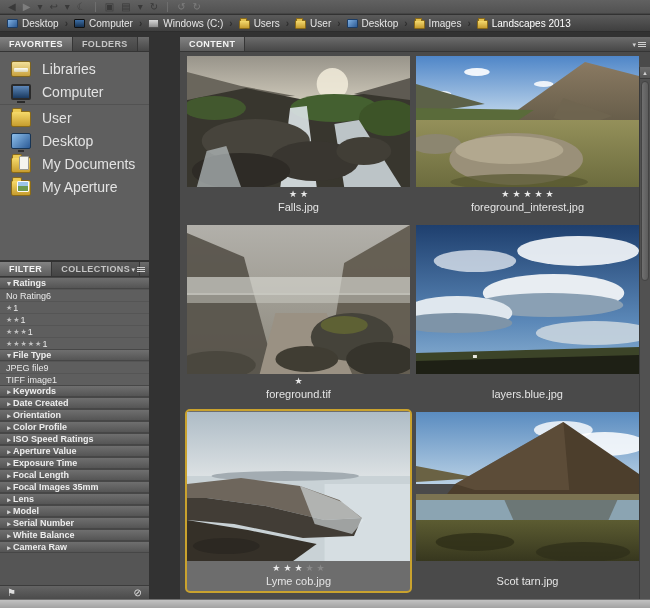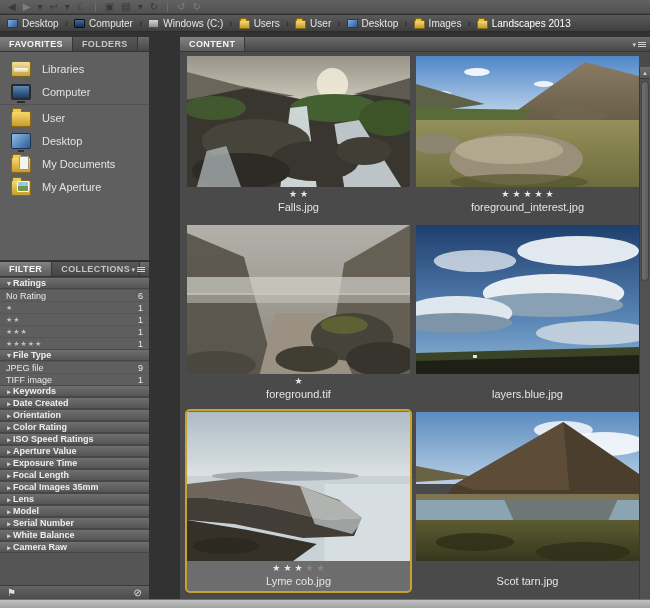--- a/index.html
+++ b/index.html
@@ -50,21 +50,21 @@
   }
   .tab.active{ background:linear-gradient(#828282,#5c5c5c); color:#f4f4f4; }
   .panel-menu{ position:absolute; right:4px; top:4px; display:flex; align-items:center; gap:2px; }
   .pm-arrow{ font-size:7px; color:#d0d0d0; line-height:7px;}
   .pm-lines{ width:8px; height:1px; background:#d0d0d0; box-shadow:0 2px 0 #d0d0d0, 0 4px 0 #d0d0d0; margin-bottom:4px;}
   
   .sidebar{ position:absolute; top:37px; left:0; width:149px; bottom:9px; }
   .fav-panel{ position:absolute; top:0; left:0; right:0; height:223px; }
   .fav-body{ position:absolute; top:15px; left:0; right:0; bottom:0; background:#5f5f5f; padding-top:5px;}
   .fav-item{ height:23px; display:flex; align-items:center; gap:11px; padding-left:11px;
-    font-size:11px; color:#e3e3e3; cursor:default;}
+    font-size:14px; color:#e3e3e3; cursor:default;}
   .fav-sep{ height:1px; background:#747474; border-bottom:1px solid #525252; margin:1px 0;}
   .fi{ width:20px; height:16px; position:relative; flex:0 0 auto;}
   .fi-libraries{ background:linear-gradient(#f2e09a,#c9a23e); border:1px solid #7d6420; border-radius:2px;}
   .fi-libraries:after{ content:""; position:absolute; left:2px; right:2px; top:6px; height:4px;
     background:linear-gradient(#fdfdf4,#d8d2b2); border-radius:1px;}
   .fi-computer{ background:linear-gradient(#5d87b8,#1a3a60); border:2px solid #2a2a2a; border-radius:2px;}
   .fi-computer:after{ content:""; position:absolute; left:4px; bottom:-5px; width:8px; height:2px; background:#2a2a2a;}
   .fi-folder{ background:linear-gradient(#f6d96a,#c79d2e); border:1px solid #8a6a18; border-radius:2px; margin-top:2px;}
   .fi-folder:before{ content:""; position:absolute; top:-4px; left:0; width:8px; height:3px;
     background:#ecca54; border:1px solid #8a6a18; border-bottom:none; border-radius:2px 2px 0 0;}
@@ -82,21 +82,21 @@
   .fi-pictures:after{ content:""; position:absolute; right:1px; top:0px; width:10px; height:9px;
     background:linear-gradient(#9cc4e8 45%,#6d9a4e 45%); border:1px solid #fafafa; border-radius:1px;}
   
   .filter-panel{ position:absolute; top:225px; left:0; right:0; bottom:0; }
   .filter-body{ position:absolute; top:15px; left:0; right:0; bottom:14px; background:#555555; overflow:hidden;}
   .f-head{ height:12px; display:flex; align-items:center; padding-left:5px;
     background:linear-gradient(#6f6f6f,#555555); border-top:1px solid #474747; border-bottom:1px solid #464646;
     font-size:9px; font-weight:bold; color:#ededed; cursor:default;}
   .tri{ font-size:7px; line-height:7px; color:#d6d6d6; width:8px; text-align:center;}
   .f-row{ height:11px; margin-top:1px; background:#5e5e5e; display:flex; align-items:center;
-    justify-content:space-between; padding:0 6px; font-size:9px; color:#e8e8e8; cursor:default;}
+    padding:0 6px; font-size:9px; color:#e8e8e8; cursor:default;}
   .f-stars{ font-size:7px; letter-spacing:1px; color:#c2c2c2;}
   .f-count{ font-size:9px; color:#e8e8e8;}
   .filter-footer{ position:absolute; bottom:0; left:0; right:0; height:14px;
     background:linear-gradient(#646464,#4b4b4b); border-top:1px solid #3c3c3c;
     display:flex; align-items:center; justify-content:space-between; padding:0 7px;
     font-size:10px; color:#dedede;}
   .ff-icon{ line-height:12px; cursor:default;}
   
   .content{ position:absolute; top:37px; left:180px; right:0; bottom:9px; }
   .content-body{ position:absolute; top:15px; left:0; right:0; bottom:0; background:#4a4a4a; }
@@ -279,21 +279,21 @@
           <div class="f-head">
             <span class="tri">▸</span>
             <span>Date Created</span>
           </div>
           <div class="f-head">
             <span class="tri">▸</span>
             <span>Orientation</span>
           </div>
           <div class="f-head">
             <span class="tri">▸</span>
-            <span>Color Rating</span>
+            <span>Color Profile</span>
           </div>
           <div class="f-head">
             <span class="tri">▸</span>
             <span>ISO Speed Ratings</span>
           </div>
           <div class="f-head">
             <span class="tri">▸</span>
             <span>Aperture Value</span>
           </div>
           <div class="f-head">

